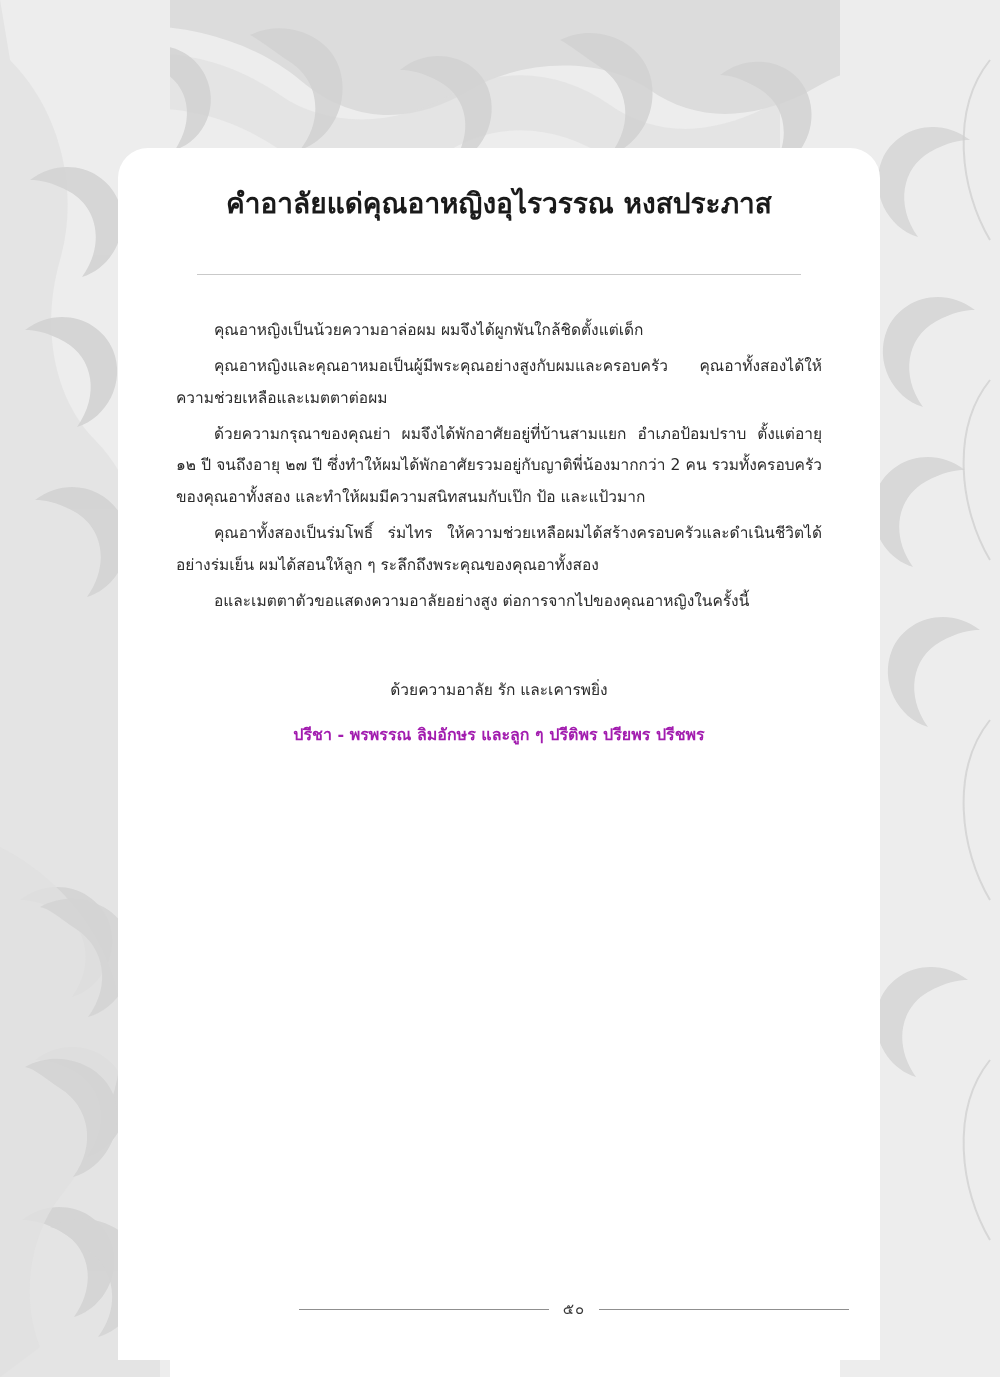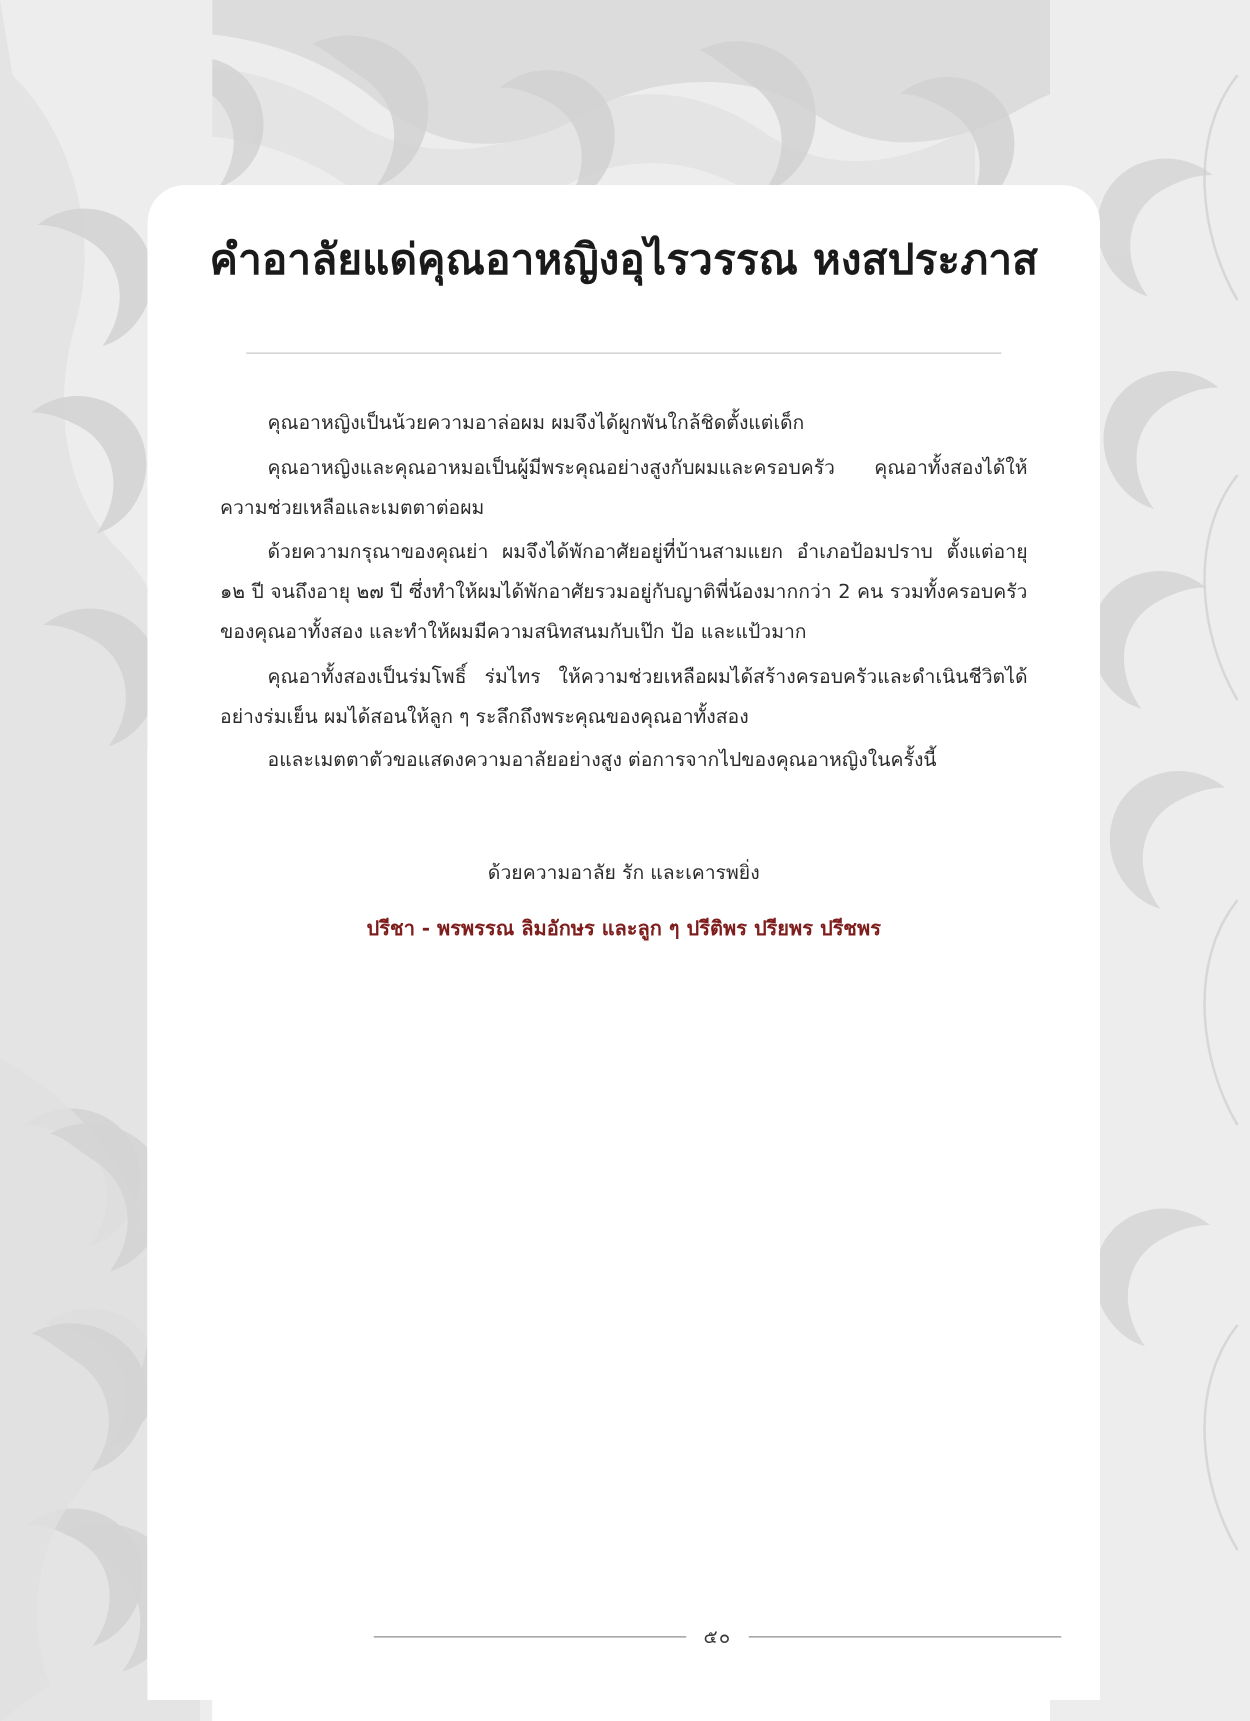--- a/index.html
+++ b/index.html
@@ -66,21 +66,21 @@
 
   
   .content {
     position: absolute;
     left: 118px;
     top: 148px;
     width: 762px;
   }
   .doc-title {
     text-align: center;
-    font-size: 34px;
+    font-size: 28px;
     font-weight: bold;
     color: #1a1a1a;
     letter-spacing: 0px;
     margin: 38px 0 0 0;
     padding: 0 20px;
     line-height: 1.3;
   }
   .title-rule {
     width: 604px;
     height: 1px;
@@ -103,21 +103,21 @@
     text-align: center;
     font-size: 15.5px;
     color: #2b2b2b;
     line-height: 2.0;
   }
   .signature {
     margin: 16px 58px 0 58px;
     text-align: center;
     font-size: 16px;
     font-weight: bold;
-    color: #7f1d1d;
+    color: #a21caf;
   }
 
   
   .footer {
     position: absolute;
     left: 118px;
     bottom: 56px;
     width: 912px;
     display: flex;
     align-items: center;

